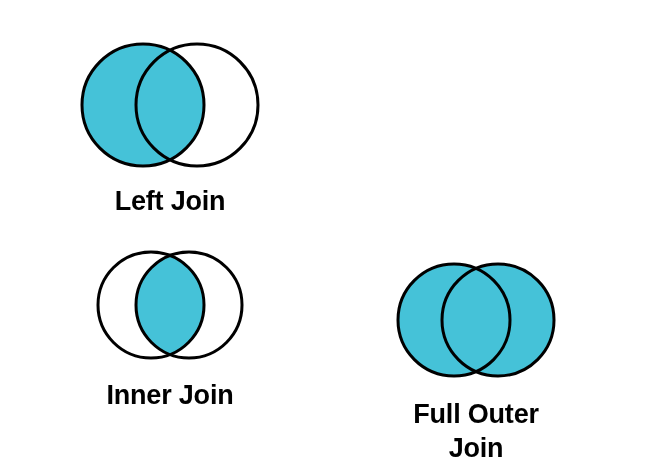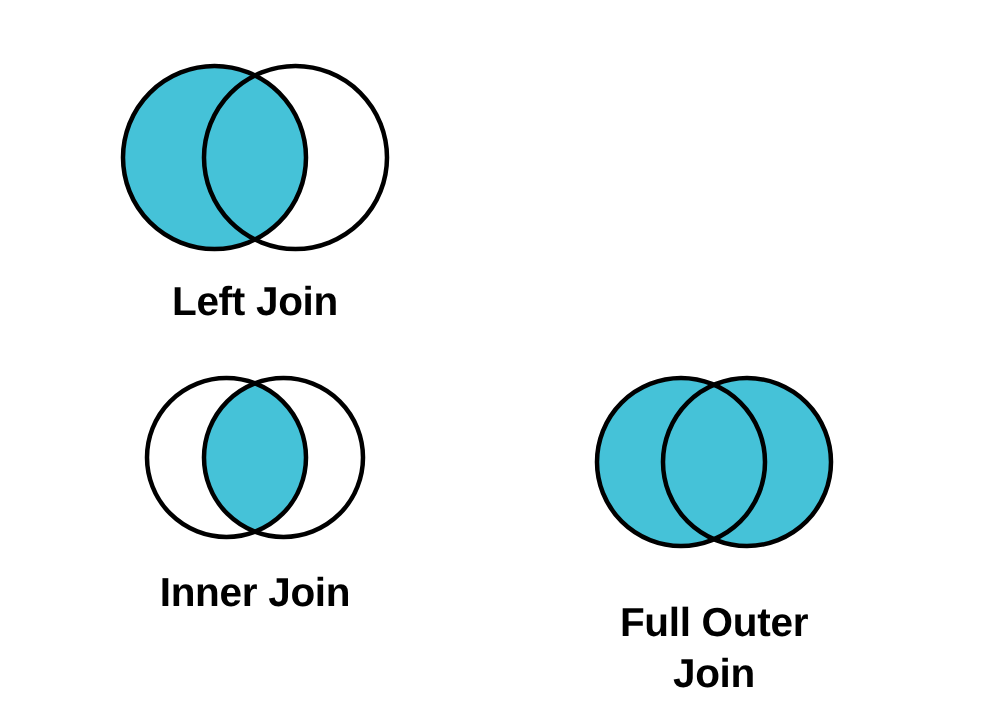--- a/index.html
+++ b/index.html
@@ -37,21 +37,21 @@
     font-family: "Liberation Sans", sans-serif;
     font-weight: bold;
     color: #000000;
     text-align: center;
     letter-spacing: -0.2px;
     white-space: pre-line;
   }
   .cell-tl { left: 62px;  top: 40px; }
   .cell-tr { left: 368px; top: 40px; }
   .cell-bl { left: 62px;  top: 248px; }
-  .cell-br { left: 368px; top: 248px; gap: 13px; }
+  .cell-br { left: 368px; top: 260px; }
 
   .cell-tl .caption,
   .cell-tr .caption { font-size: 27px; margin-top: 16px; }
   .cell-bl .caption { font-size: 27px; margin-top: 18px; }
   .cell-br .caption { font-size: 27px; margin-top: 18px; line-height: 1.25; }
 </style>
 </head>
 <body>
 
 <div class="board">

